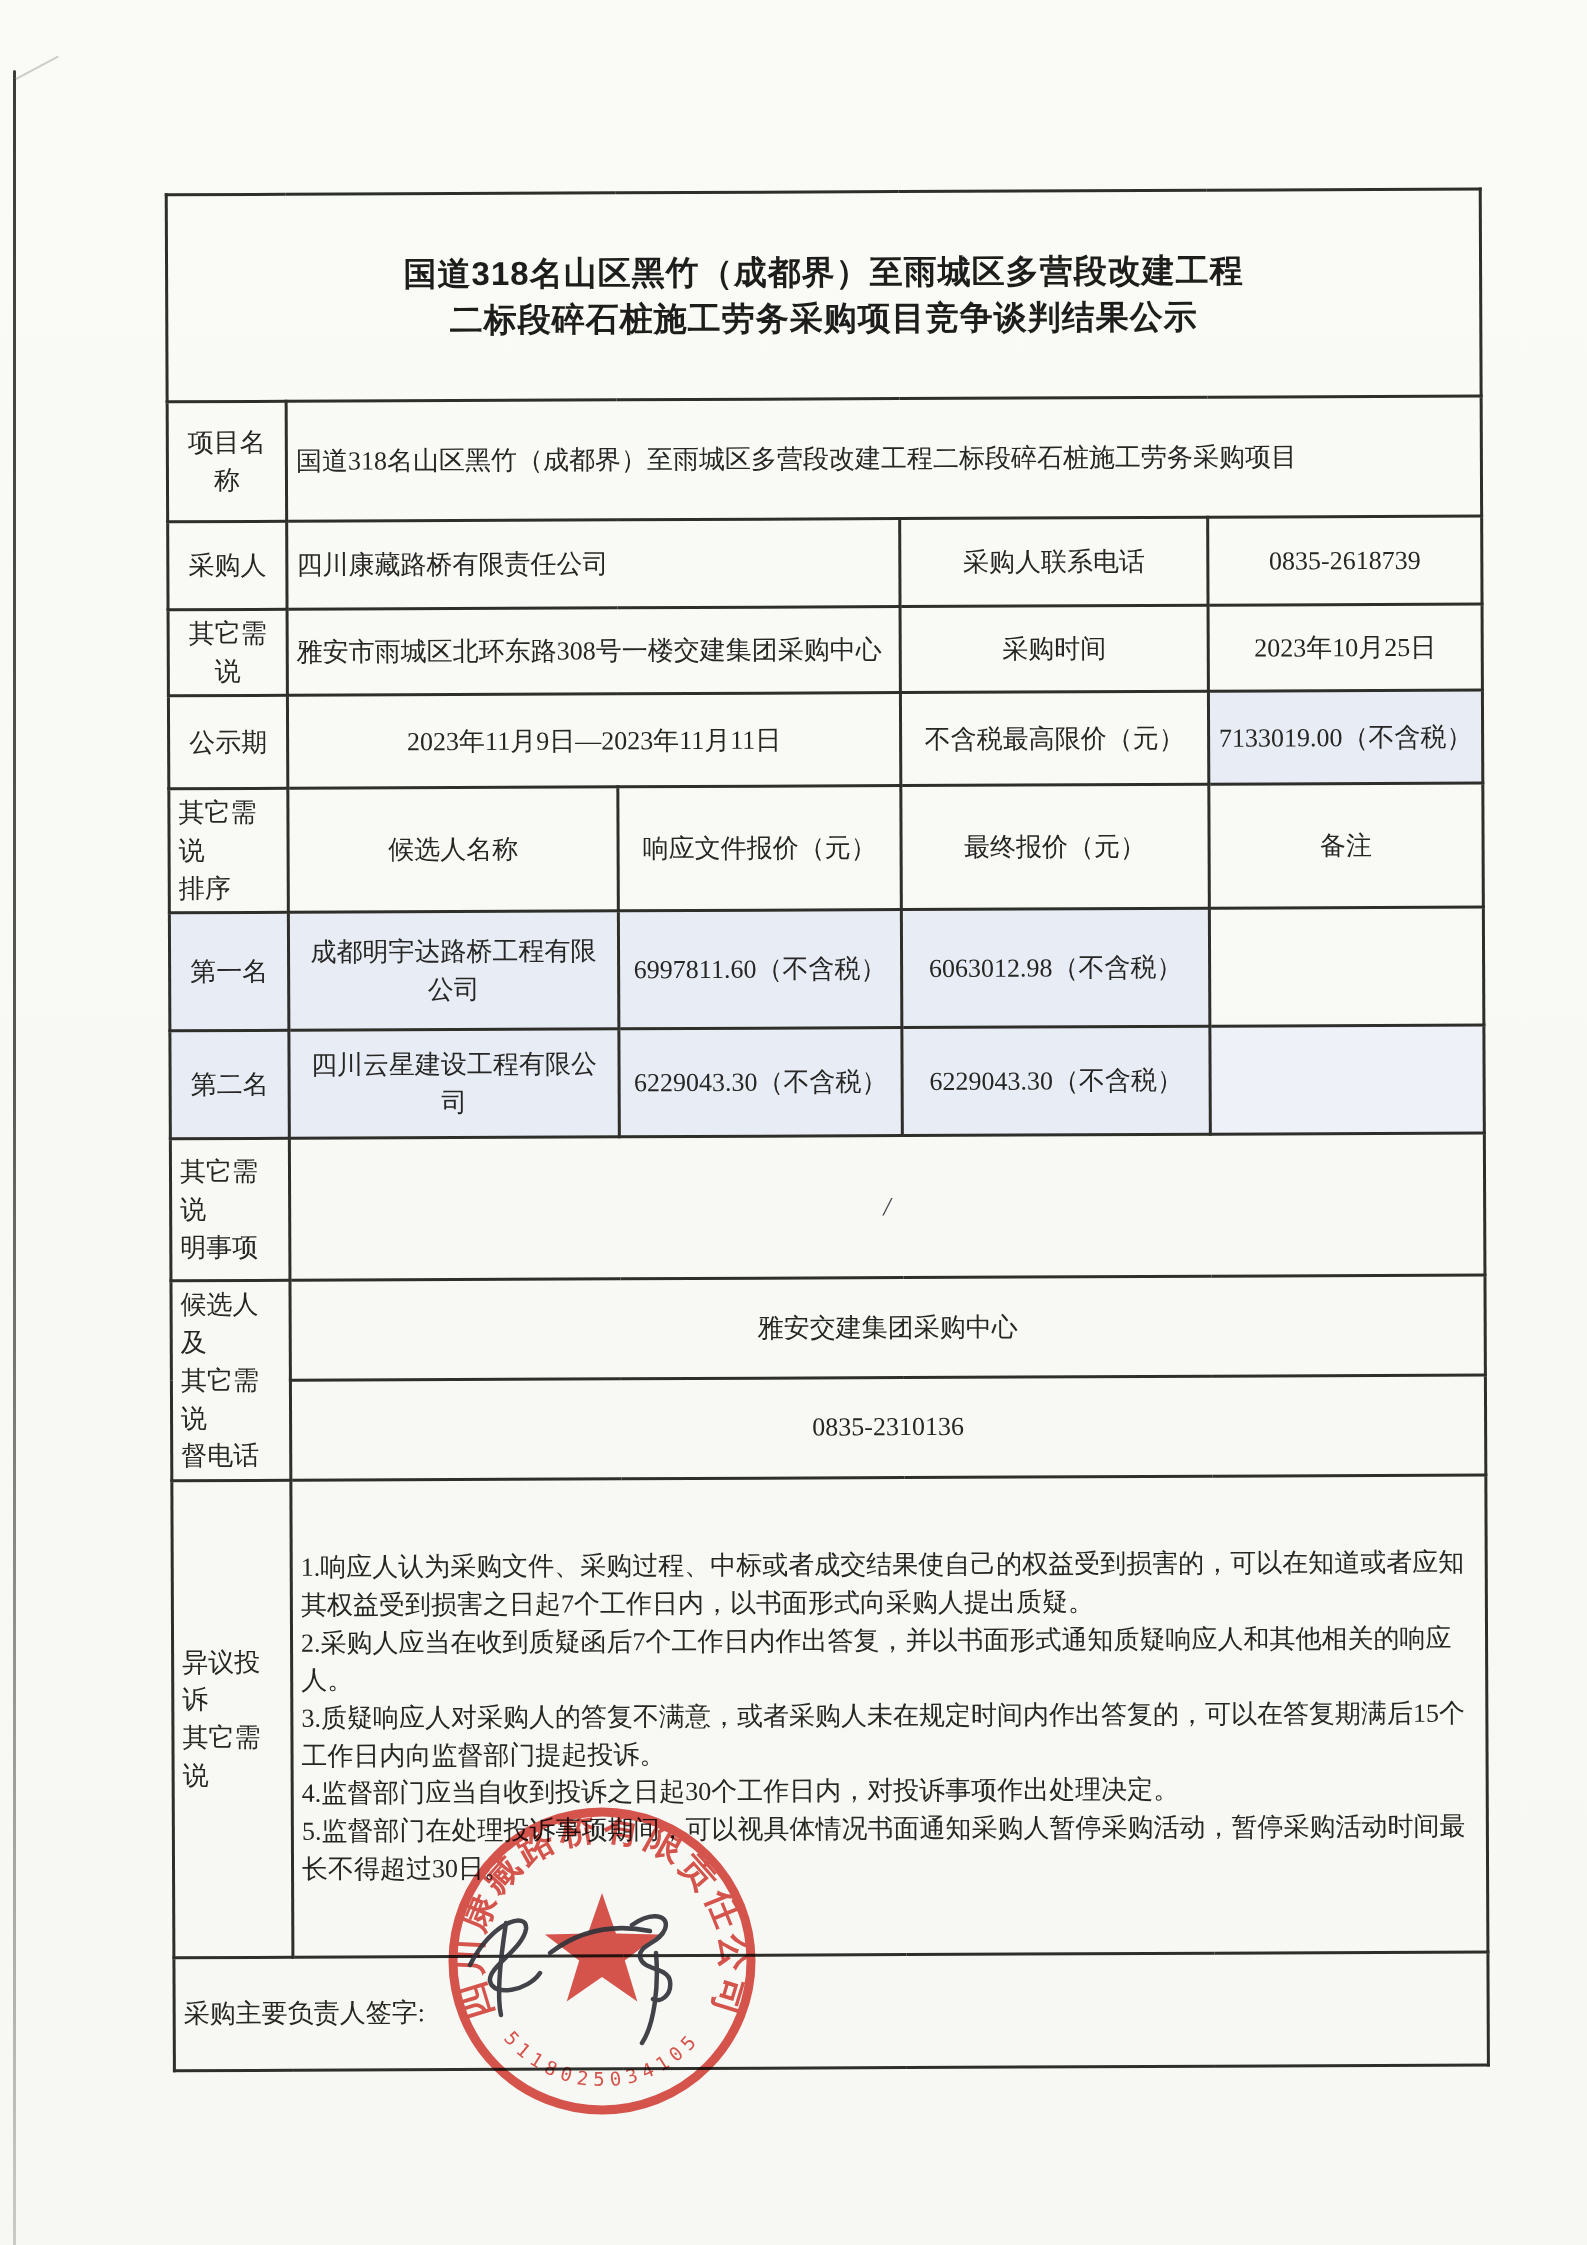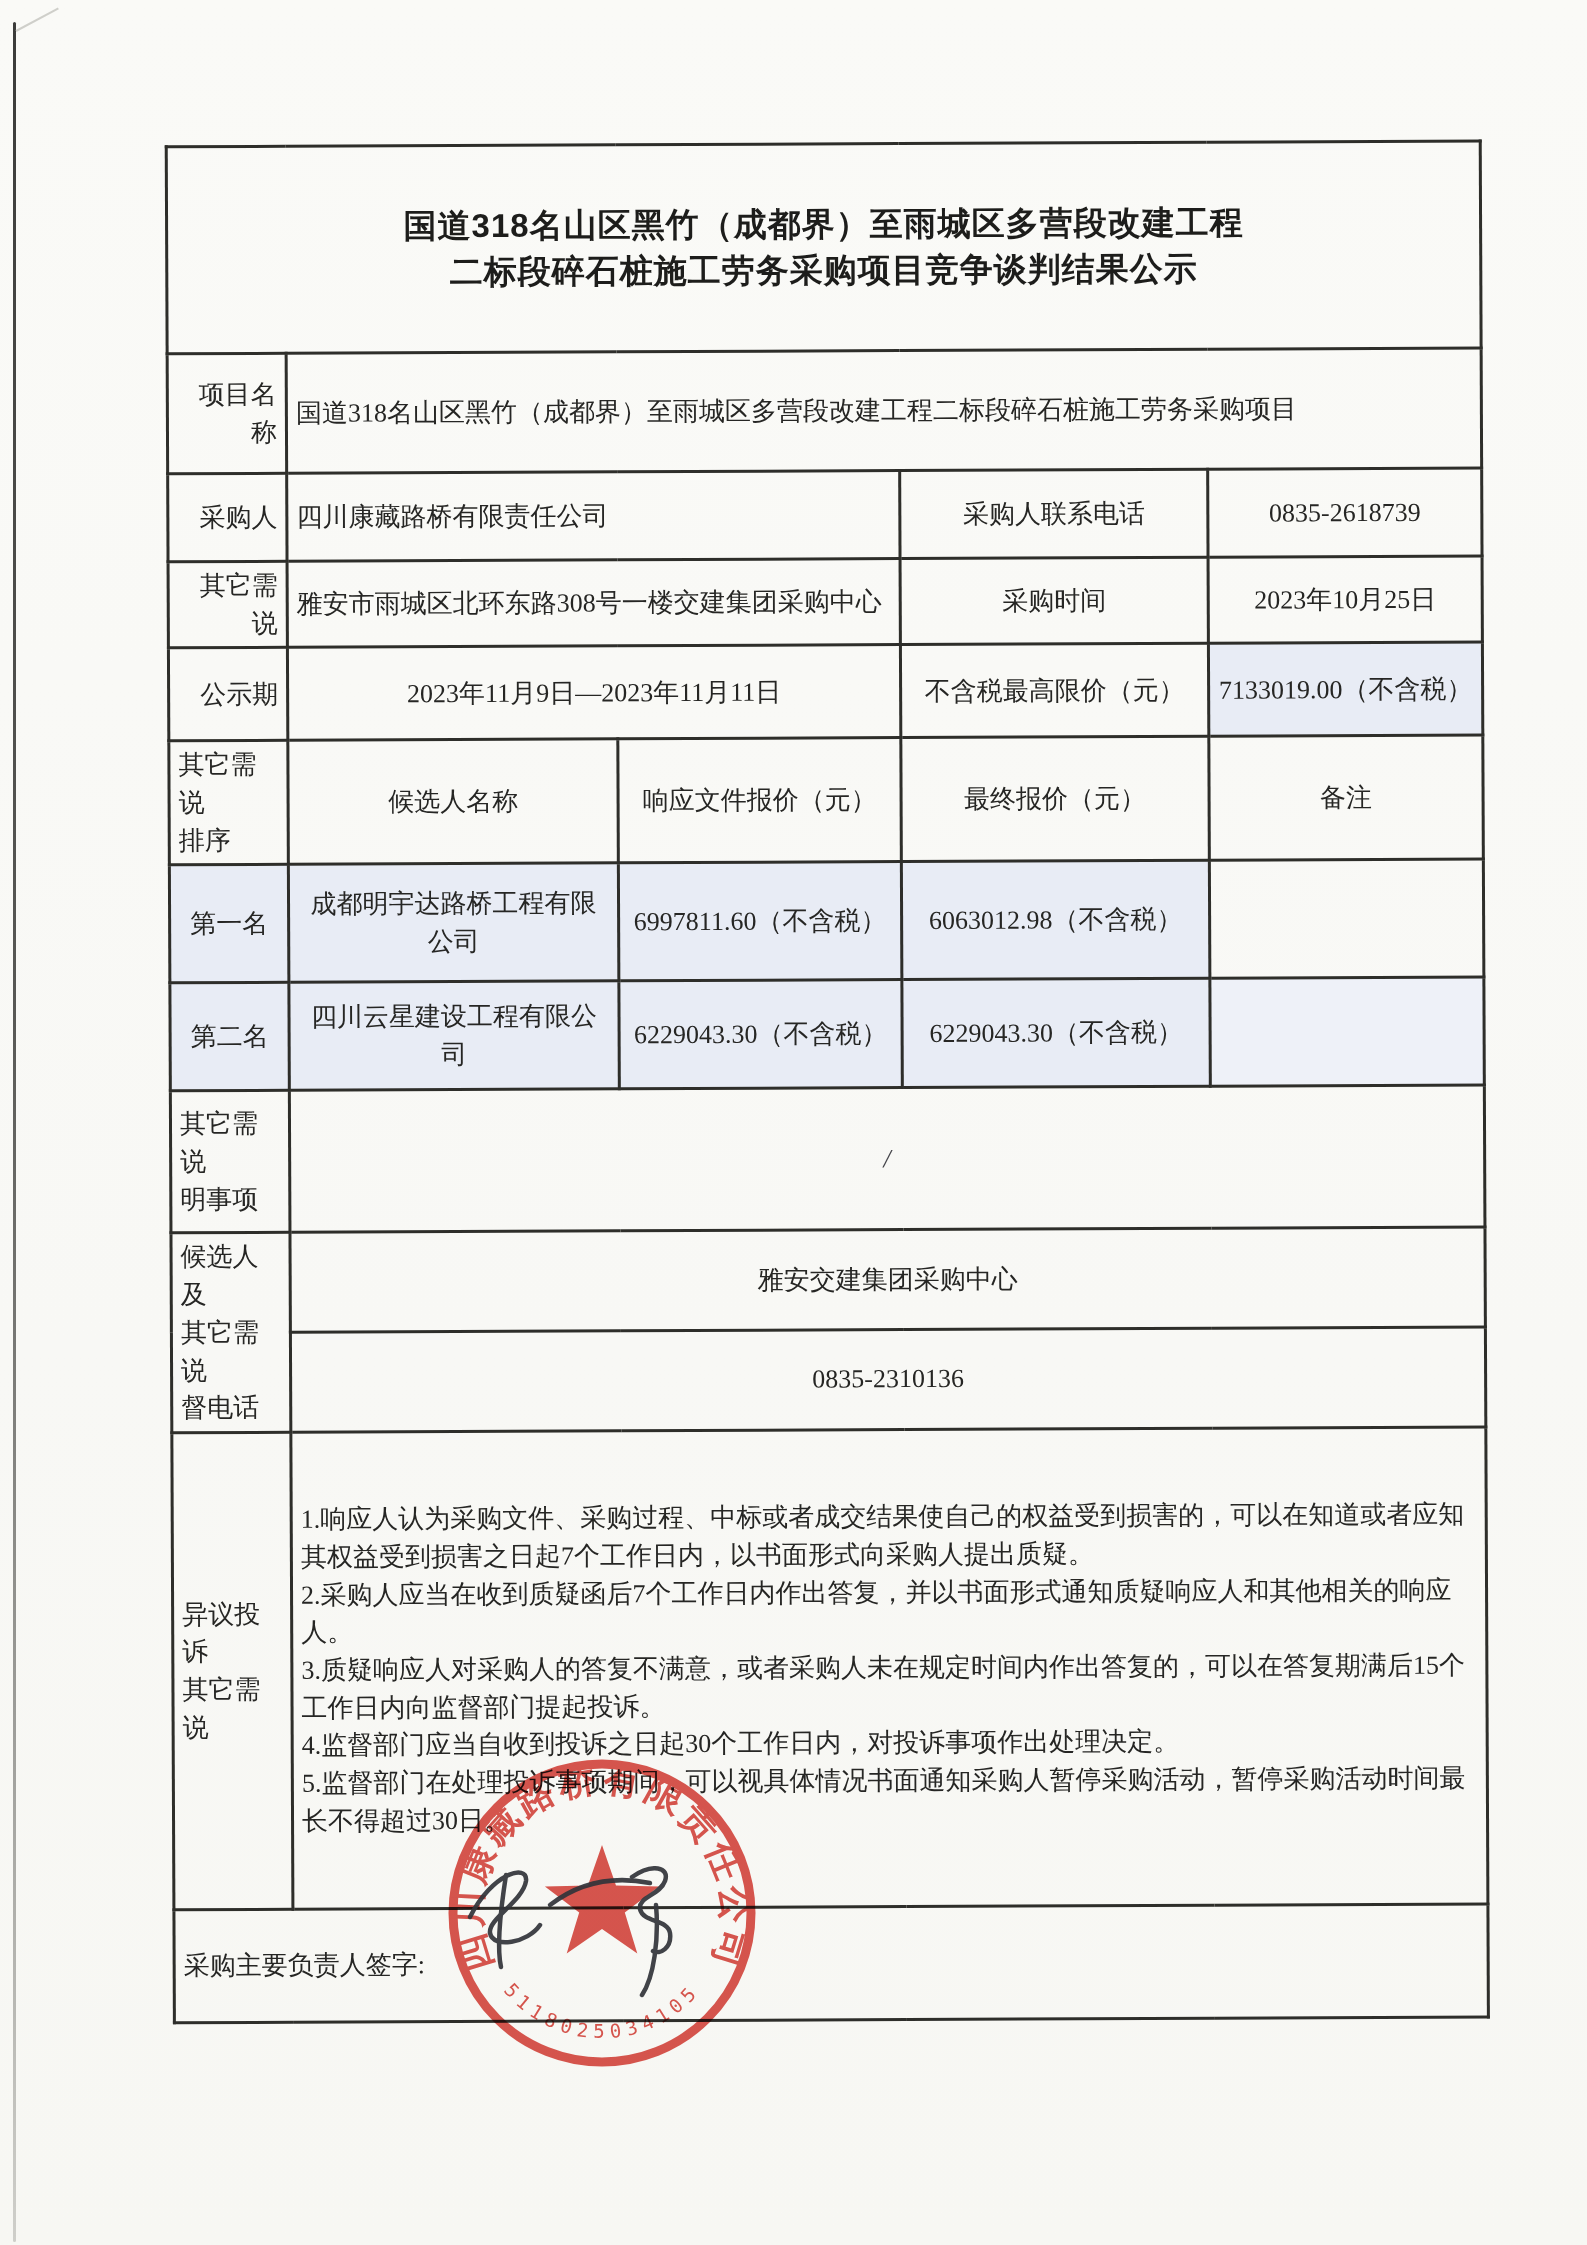--- a/index.html
+++ b/index.html
@@ -4,21 +4,21 @@
 <style>
   html,body{margin:0;padding:0;}
   body{
     width:1587px;height:2245px;
     background:linear-gradient(180deg,#fafaf7 0%,#f8f8f5 60%,#f7f7f3 100%);
     font-family:"Liberation Serif","DejaVu Serif",serif;
     color:#262624;
     overflow:hidden;
     position:relative;
   }
-  .sheet{position:absolute;inset:0;}
+  .sheet{position:absolute;inset:0;margin-top:48px;}
   
   .edge-line{
     position:absolute;left:13px;top:22px;width:3px;height:2220px;
     background:linear-gradient(180deg,#3c3c3a 0%,#585855 45%,#9a9a96 75%,#cfcfca 100%);
     border-radius:2px;
   }
   .corner-artifact{
     position:absolute;left:16px;top:30px;width:48px;height:2px;
     background:#cfcfca;transform:rotate(-28deg);transform-origin:left center;
   }
@@ -36,21 +36,21 @@
     word-break:break-all;
   }
   .title-cell{padding:10px 30px;}
   .doc-title{
     text-align:center;font-family:"Liberation Sans","DejaVu Sans",sans-serif;
     font-weight:700;font-size:33px;line-height:46px;color:#1d1d1b;
     letter-spacing:1px;
   }
   .c{text-align:center;}
   .l{text-align:left;padding-left:12px;}
-  .label-cell{text-align:right;padding:4px 6px;}
+  .label-cell{text-align:center;padding:4px 6px;}
   .label-lines{text-align:left;padding-left:8px;}
   .tint{background:#e8ecf5;}
   .tint2{background:#eef1f8;}
   .slash-cell{text-align:center;font-size:34px;font-style:italic;color:#44444a;}
   .notice-cell{padding:10px 14px;line-height:40px;font-size:26px;}
   .notice-cell p{margin:0;}
   .sign-cell{padding-left:12px;font-size:27px;}
   .stamp{
     position:absolute;left:400px;top:1705px;width:420px;height:440px;
     mix-blend-mode:multiply;opacity:.93;

